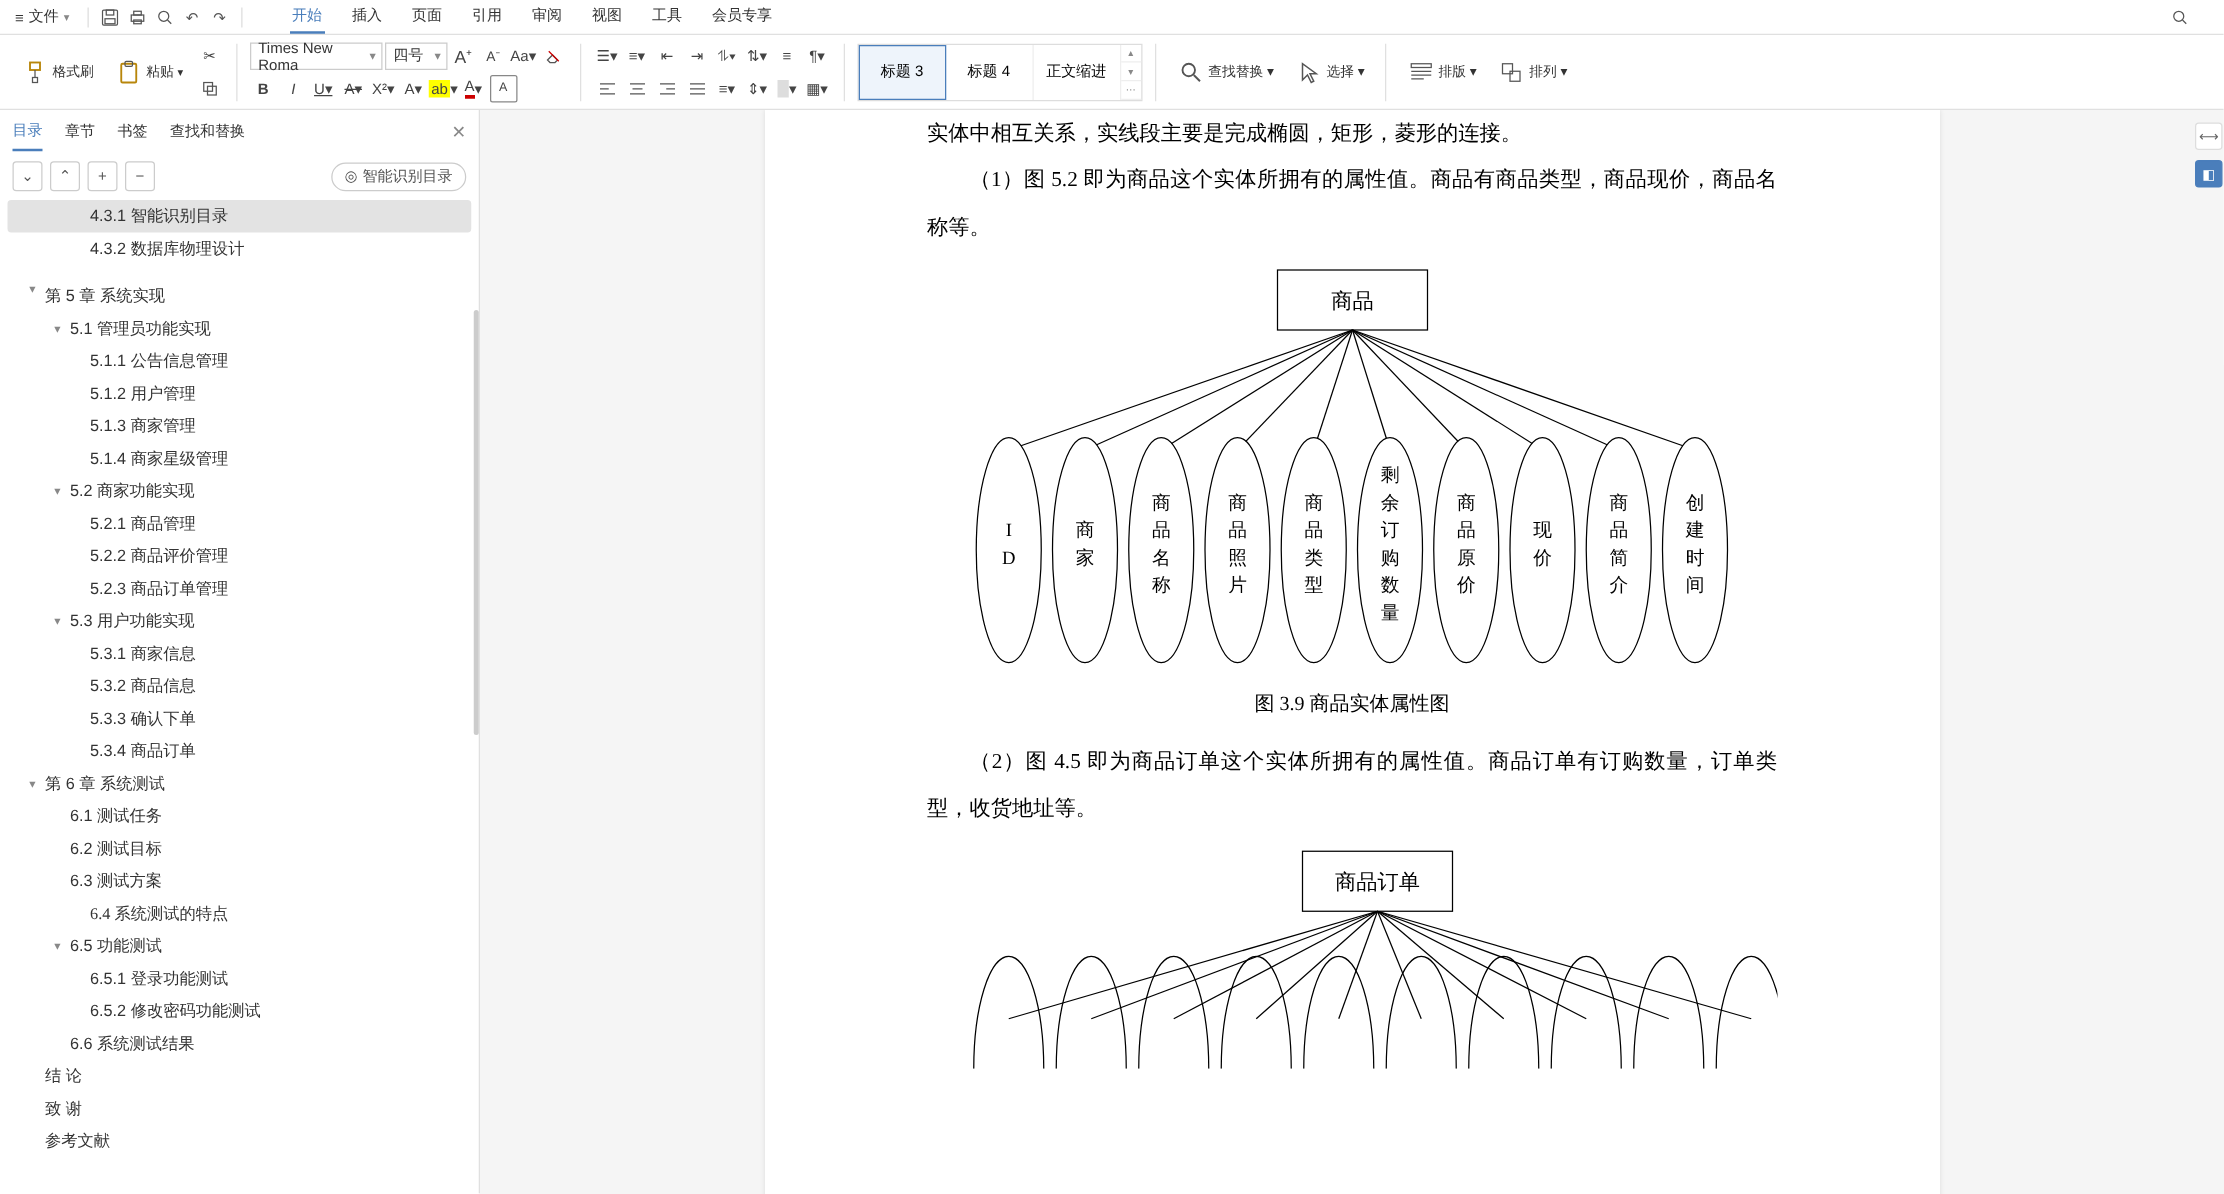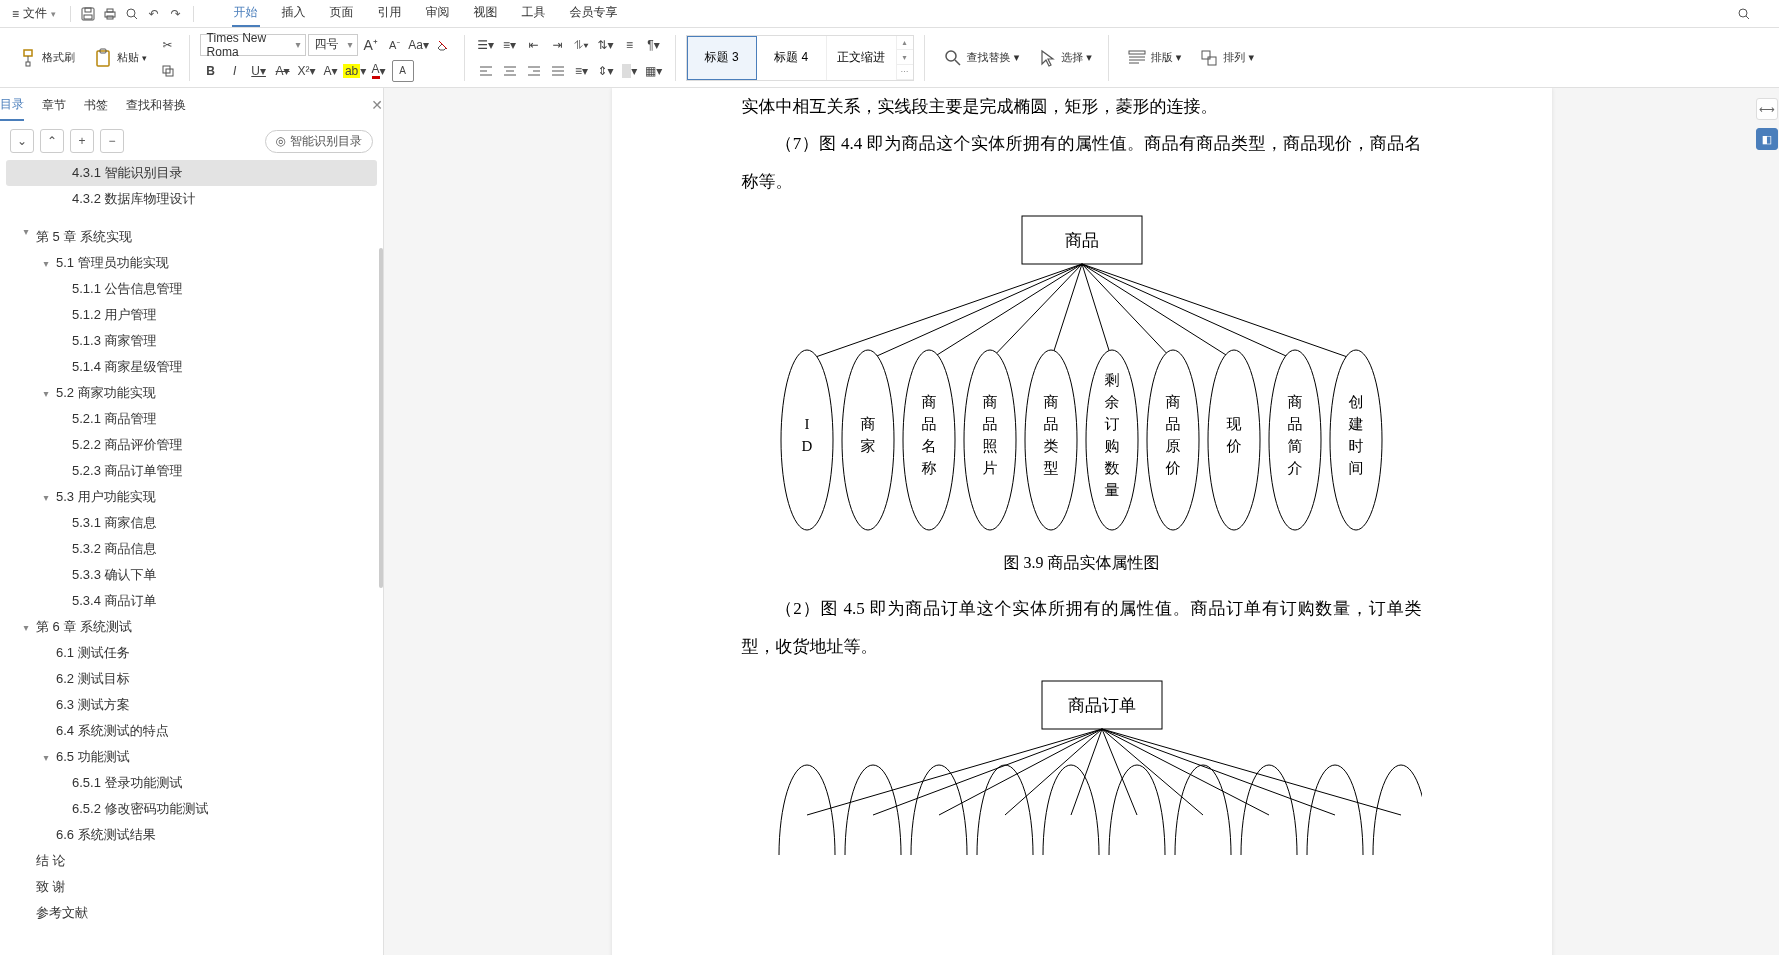--- a/index.html
+++ b/index.html
@@ -31,21 +31,21 @@
 .combo .caret { margin-left: auto; color: #888; font-size: 10px; }
 .style-gallery { display: flex; border: 1px solid #ddd; height: 46px; }
 .style-item { width: 70px; display: flex; align-items: center; justify-content: center; font-size: 12px; border-right: 1px solid #eee; cursor: pointer; }
 .style-item.sel { border: 1px solid #4a7ebb; background: #eef4fb; }
 .style-scroll { width: 16px; display: flex; flex-direction: column; }
 .style-scroll div { flex: 1; display: flex; align-items: center; justify-content: center; font-size: 8px; color: #888; border-bottom: 1px solid #eee; cursor: pointer; }
 
 
 .main { flex: 1; display: flex; overflow: hidden; }
 .sidebar { width: 384px; border-right: 1px solid #e0e0e0; display: flex; flex-direction: column; position: relative; }
-.side-tabs { display: flex; align-items: center; height: 34px; padding: 0 0; gap: 18px; }
+.side-tabs { display: flex; align-items: center; height: 34px; padding: 0 10px; gap: 18px; }
 .side-tab { padding: 6px 0; cursor: pointer; color: #333; }
 .side-tab.active { color: #4a7ebb; border-bottom: 2px solid #4a7ebb; font-weight: 500; }
 .side-close { margin-left: auto; cursor: pointer; color: #888; font-size: 14px; }
 .side-tools { display: flex; align-items: center; height: 38px; padding: 0 10px; gap: 6px; }
 .side-tool { width: 24px; height: 24px; border: 1px solid #ccc; border-radius: 3px; display: flex; align-items: center; justify-content: center; cursor: pointer; font-size: 12px; color: #555; }
 .smart-toc { margin-left: auto; border: 1px solid #ccc; border-radius: 12px; padding: 2px 10px; display: flex; align-items: center; gap: 4px; cursor: pointer; font-size: 12px; color: #555; }
 .toc { flex: 1; overflow-y: auto; padding: 0 6px 20px 6px; }
 .toc-item { display: flex; align-items: center; padding: 4px 6px; cursor: pointer; border-radius: 3px; font-size: 13px; color: #333; }
 .toc-item.selected { background: #e3e3e3; }
 .toc-item .caret { width: 12px; font-size: 10px; color: #888; display: inline-flex; justify-content: center; }
@@ -381,21 +381,21 @@
           <div class="toc-item" style="padding-left: 34px;">
             <span class="caret"></span>
             <span style="margin-left: 4px;">6.2  测试目标</span>
           </div>
           <div class="toc-item" style="padding-left: 34px;">
             <span class="caret"></span>
             <span style="margin-left: 4px;">6.3  测试方案</span>
           </div>
           <div class="toc-item" style="padding-left: 34px;">
             <span class="caret"></span>
-            <span style="margin-left: 4px;">6.4  系统测试的特点</span>
+            <span style="margin-left: 20px; font-family: Liberation Serif, serif;">6.4  系统测试的特点</span>
           </div>
           <div class="toc-item" style="padding-left: 34px;">
             <span class="caret">▾</span>
             <span style="margin-left: 4px;">6.5  功能测试</span>
           </div>
           <div class="toc-item" style="padding-left: 50px;">
             <span class="caret"></span>
             <span style="margin-left: 4px;">6.5.1  登录功能测试</span>
           </div>
           <div class="toc-item" style="padding-left: 50px;">
@@ -422,21 +422,21 @@
       <div class="toc-scroll-indicator"></div>
     </div>
 
     <div class="doc-wrap">
       <div class="right-rail">
         <div class="rail-btn">⟷</div>
         <div class="rail-btn blue">◧</div>
       </div>
       <div class="page">
         <p class="para">实体中相互关系，实线段主要是完成椭圆，矩形，菱形的连接。</p>
-        <p class="para indent">（7）图 4.4 即为商品这个实体所拥有的属性值。商品有商品类型，商品现价，商品名称等。</p>
+        <p class="para indent">（1）图 5.2 即为商品这个实体所拥有的属性值。商品有商品类型，商品现价，商品名称等。</p>
 
         <div class="er-diagram">
           <svg width="680" height="330" viewBox="0 0 680 330">
             <rect x="280" y="6" width="120" height="48" fill="#fff" stroke="#000"></rect>
             <text x="340" y="36" text-anchor="middle" font-size="17">商品</text>
             <g id="er1-lines">
                 <line x1="340" y1="54" x2="65" y2="150" stroke="#000"></line>
                 <line x1="340" y1="54" x2="126" y2="150" stroke="#000"></line>
                 <line x1="340" y1="54" x2="187" y2="150" stroke="#000"></line>
                 <line x1="340" y1="54" x2="248" y2="150" stroke="#000"></line>

